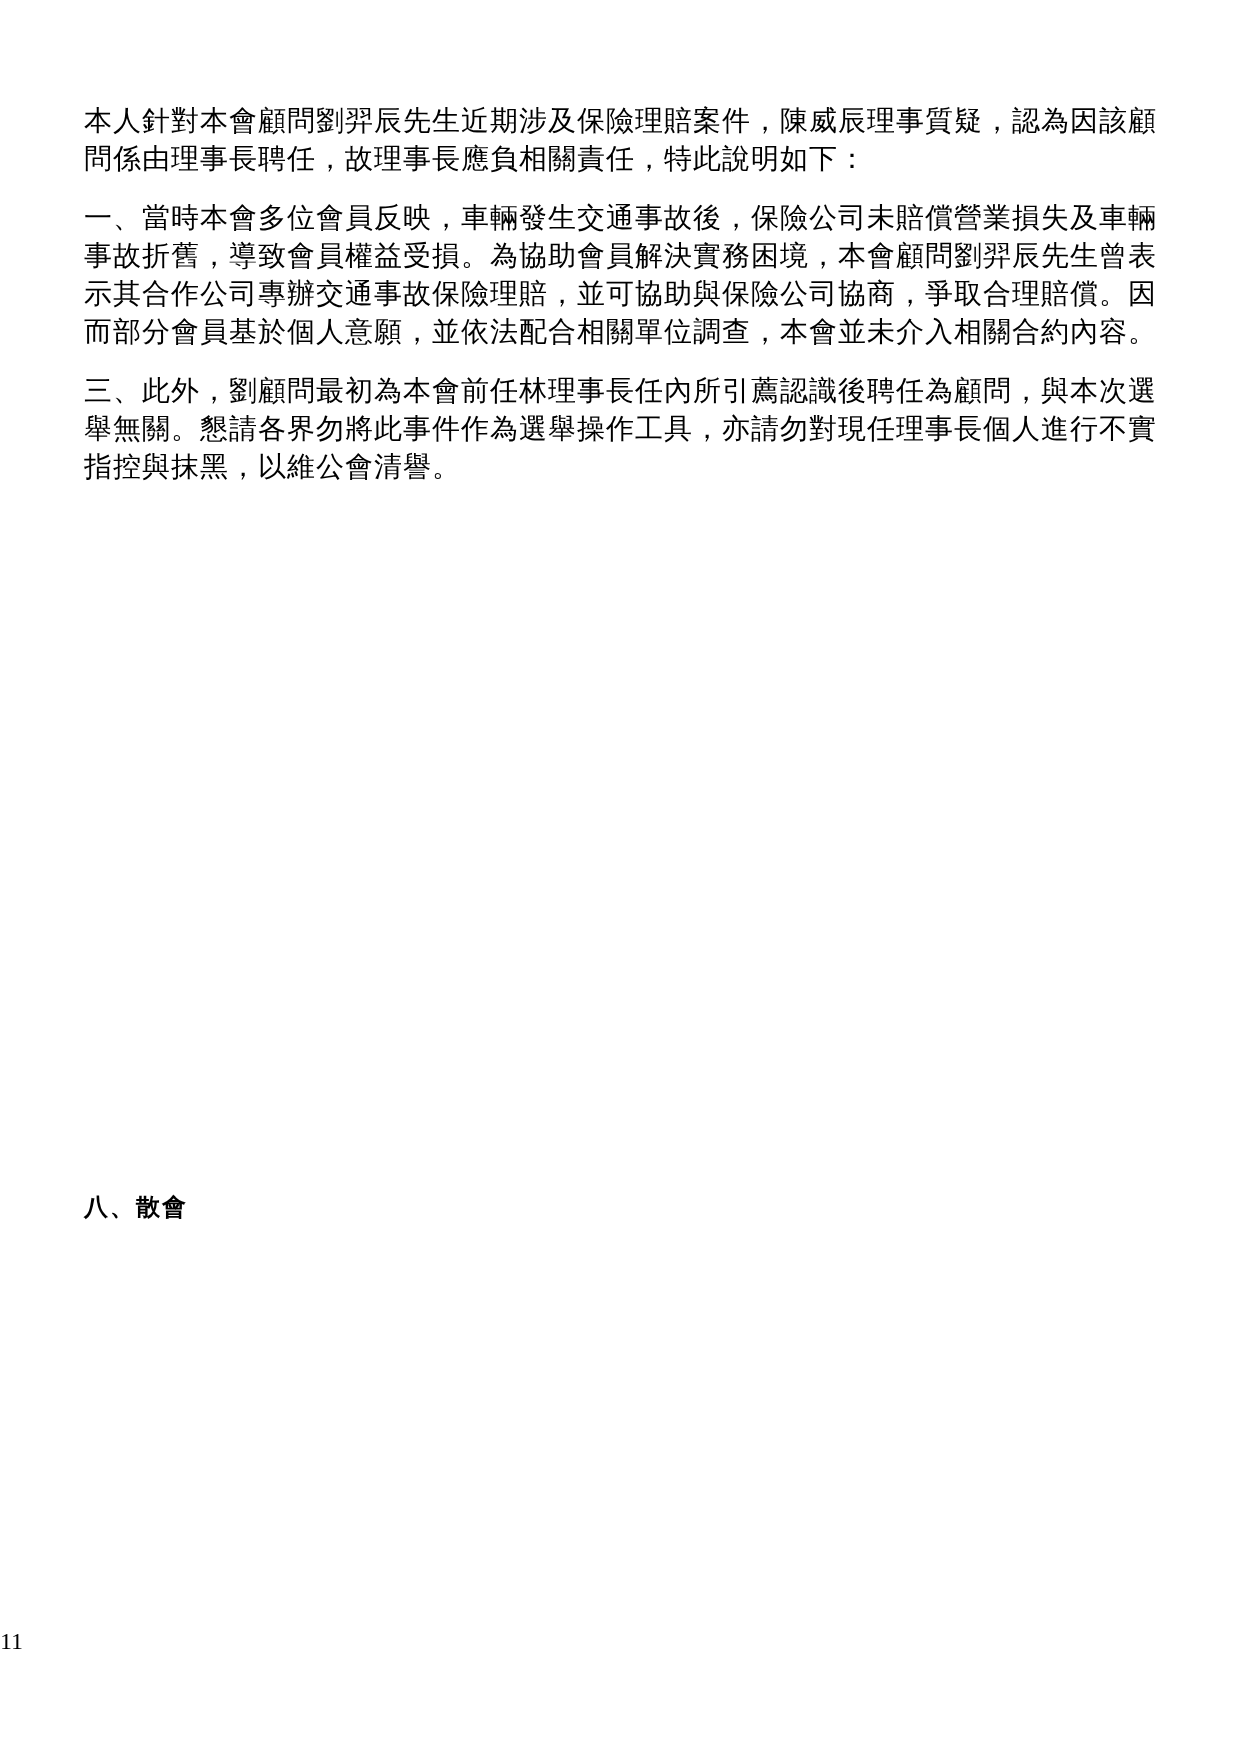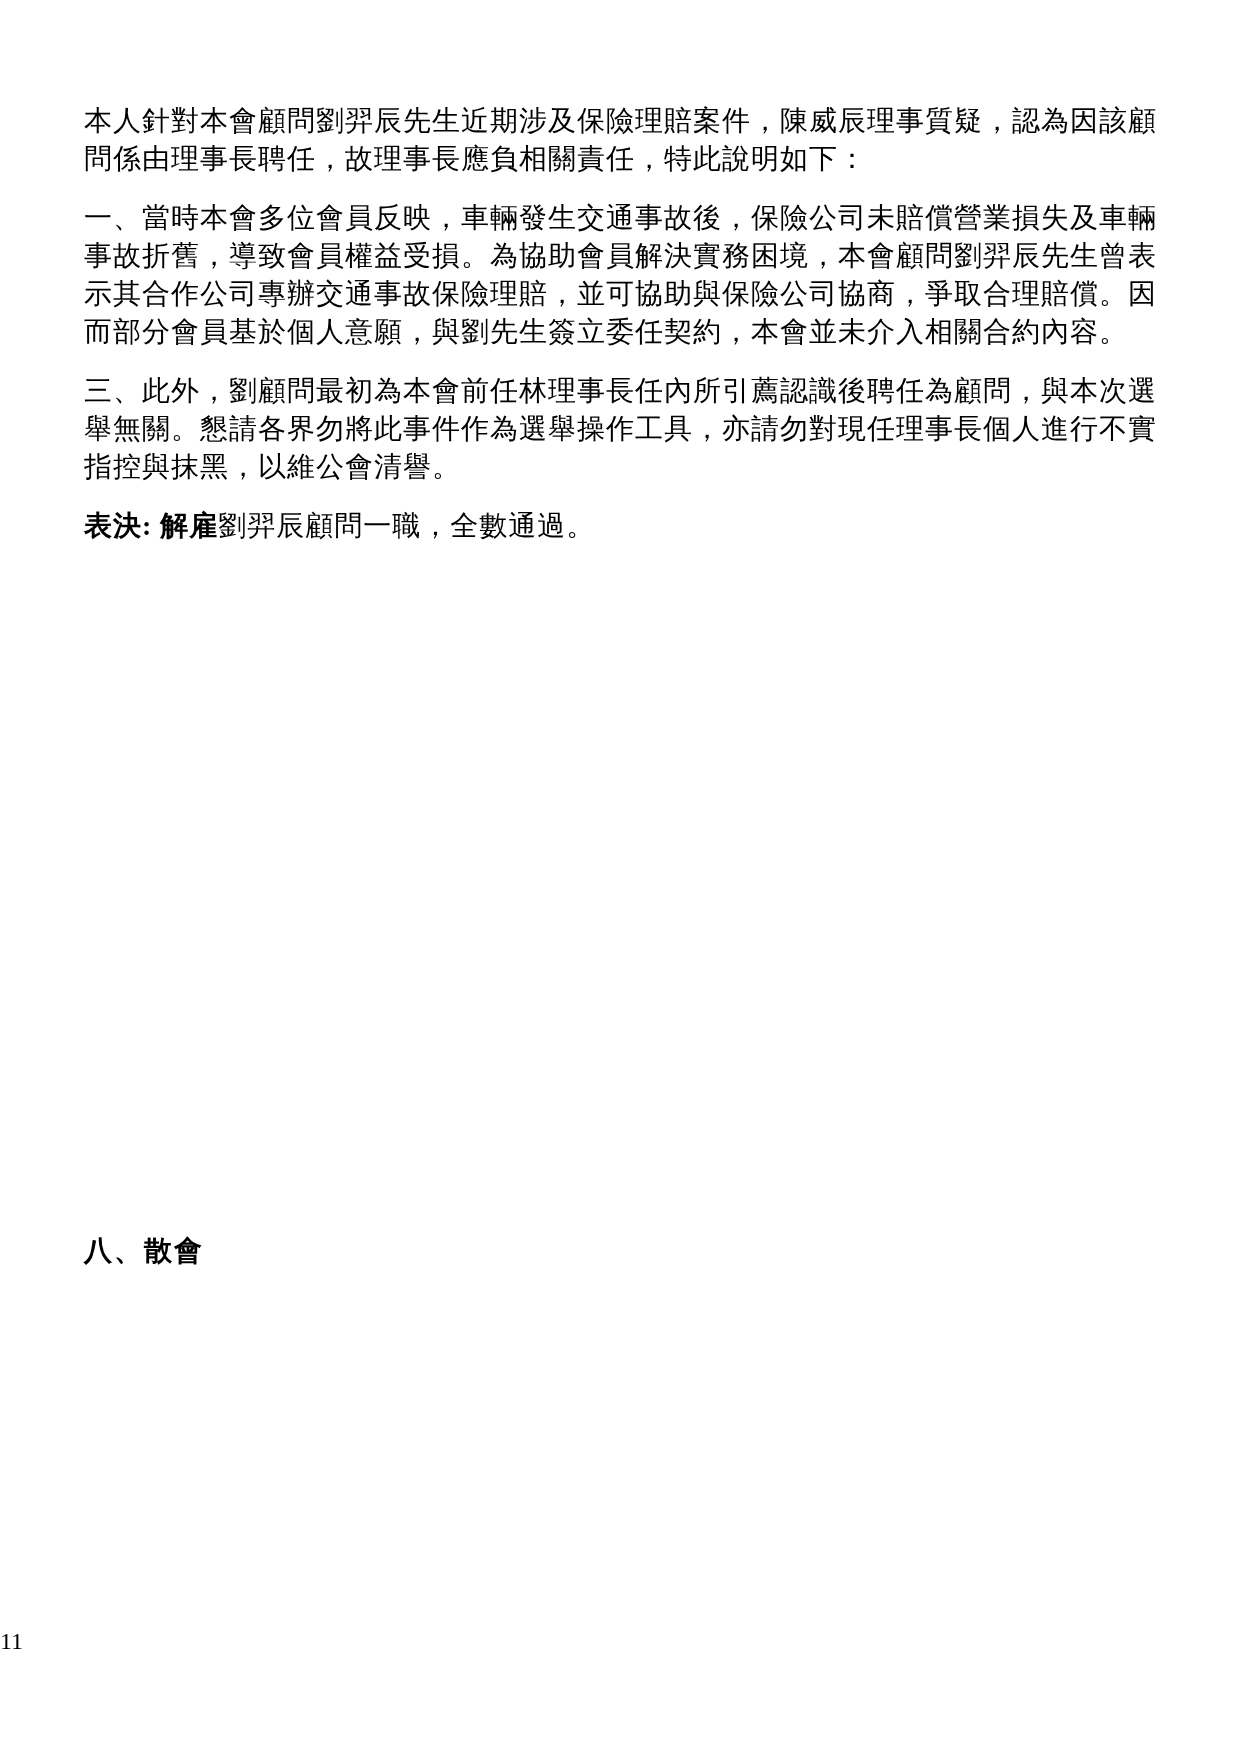--- a/index.html
+++ b/index.html
@@ -32,49 +32,48 @@
     letter-spacing: 1px;
     text-align: justify;
     text-justify: inter-ideograph;
     word-break: break-all;
   }
   .bold {
     font-weight: bold;
   }
   .section-heading {
     position: absolute;
-    top: 1232px;
+    top: 1188px;
     left: 84px;
     margin: 0;
-    font-size: 28px;
+    font-size: 24px;
     line-height: 38px;
     letter-spacing: 2px;
     font-weight: bold;
   }
   .page-number {
     position: absolute;
     top: 1626px;
     left: 0;
     width: 1241px;
     font-size: 24px;
     line-height: 30px;
   }
 </style>
 </head>
 <body>
 
 <div class="page">
 
   <p class="doc-paragraph">本人針對本會顧問劉羿辰先生近期涉及保險理賠案件，陳威辰理事質疑，認為因該顧問係由理事長聘任，故理事長應負相關責任，特此說明如下：</p>
 
-  <p class="doc-paragraph">一、當時本會多位會員反映，車輛發生交通事故後，保險公司未賠償營業損失及車輛事故折舊，導致會員權益受損。為協助會員解決實務困境，本會顧問劉羿辰先生曾表示其合作公司專辦交通事故保險理賠，並可協助與保險公司協商，爭取合理賠償。因而部分會員基於個人意願，與劉先生簽立委任契約，本會並未介入相關合約內容。</p>
+  <p class="doc-paragraph">一、當時本會多位會員反映，車輛發生交通事故後，保險公司未賠償營業損失及車輛事故折舊，導致會員權益受損。為協助會員解決實務困境，本會顧問劉羿辰先生曾表示其合作公司專辦交通事故保險理賠，並可協助與保險公司協商，爭取合理賠償。因而部分會員基於個人意願，並依法配合相關單位調查，本會並未介入相關合約內容。</p>
 
 
   <p class="doc-paragraph">三、此外，劉顧問最初為本會前任林理事長任內所引薦認識後聘任為顧問，與本次選舉無關。懇請各界勿將此事件作為選舉操作工具，亦請勿對現任理事長個人進行不實指控與抹黑，以維公會清譽。</p>
 
 
-  <p class="doc-paragraph"><span class="bold">表決: 解雇</span><span>劉羿辰顧問一職，全數通過。</span></p>
 
   <h2 class="section-heading">八、散會</h2>
 
   <div class="page-number">11</div>
 
 </div>
 
 </body></html>

